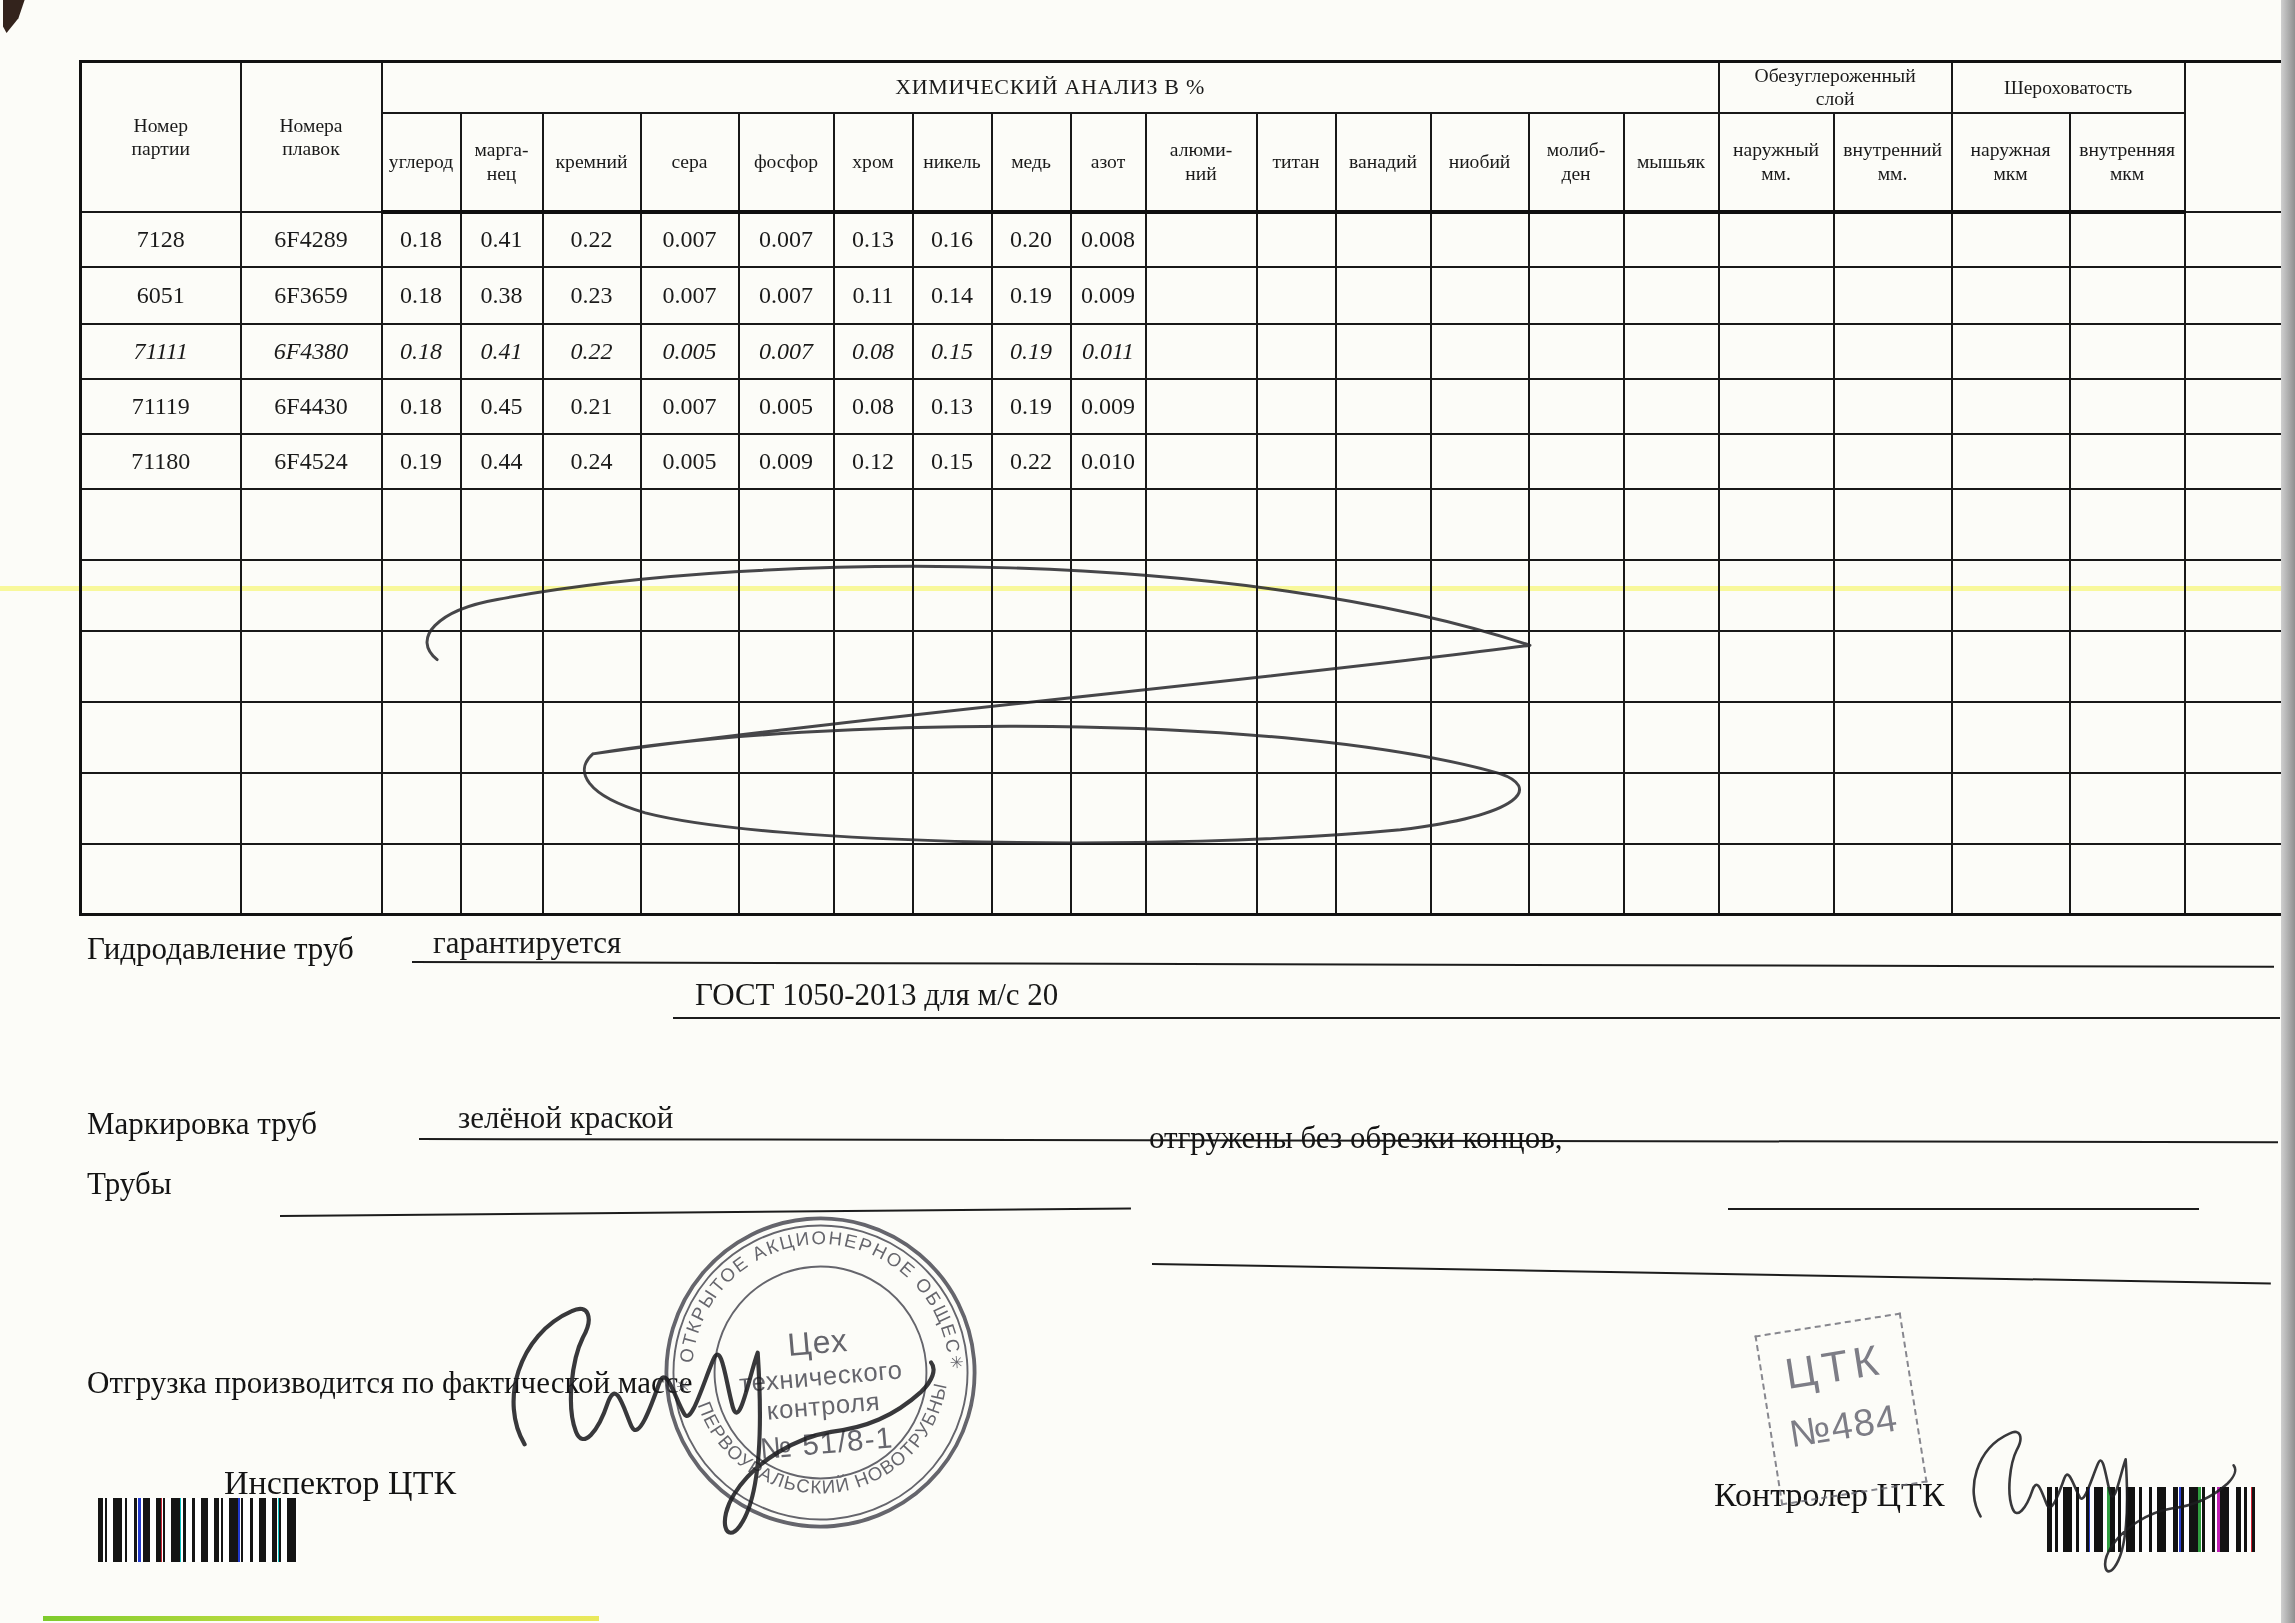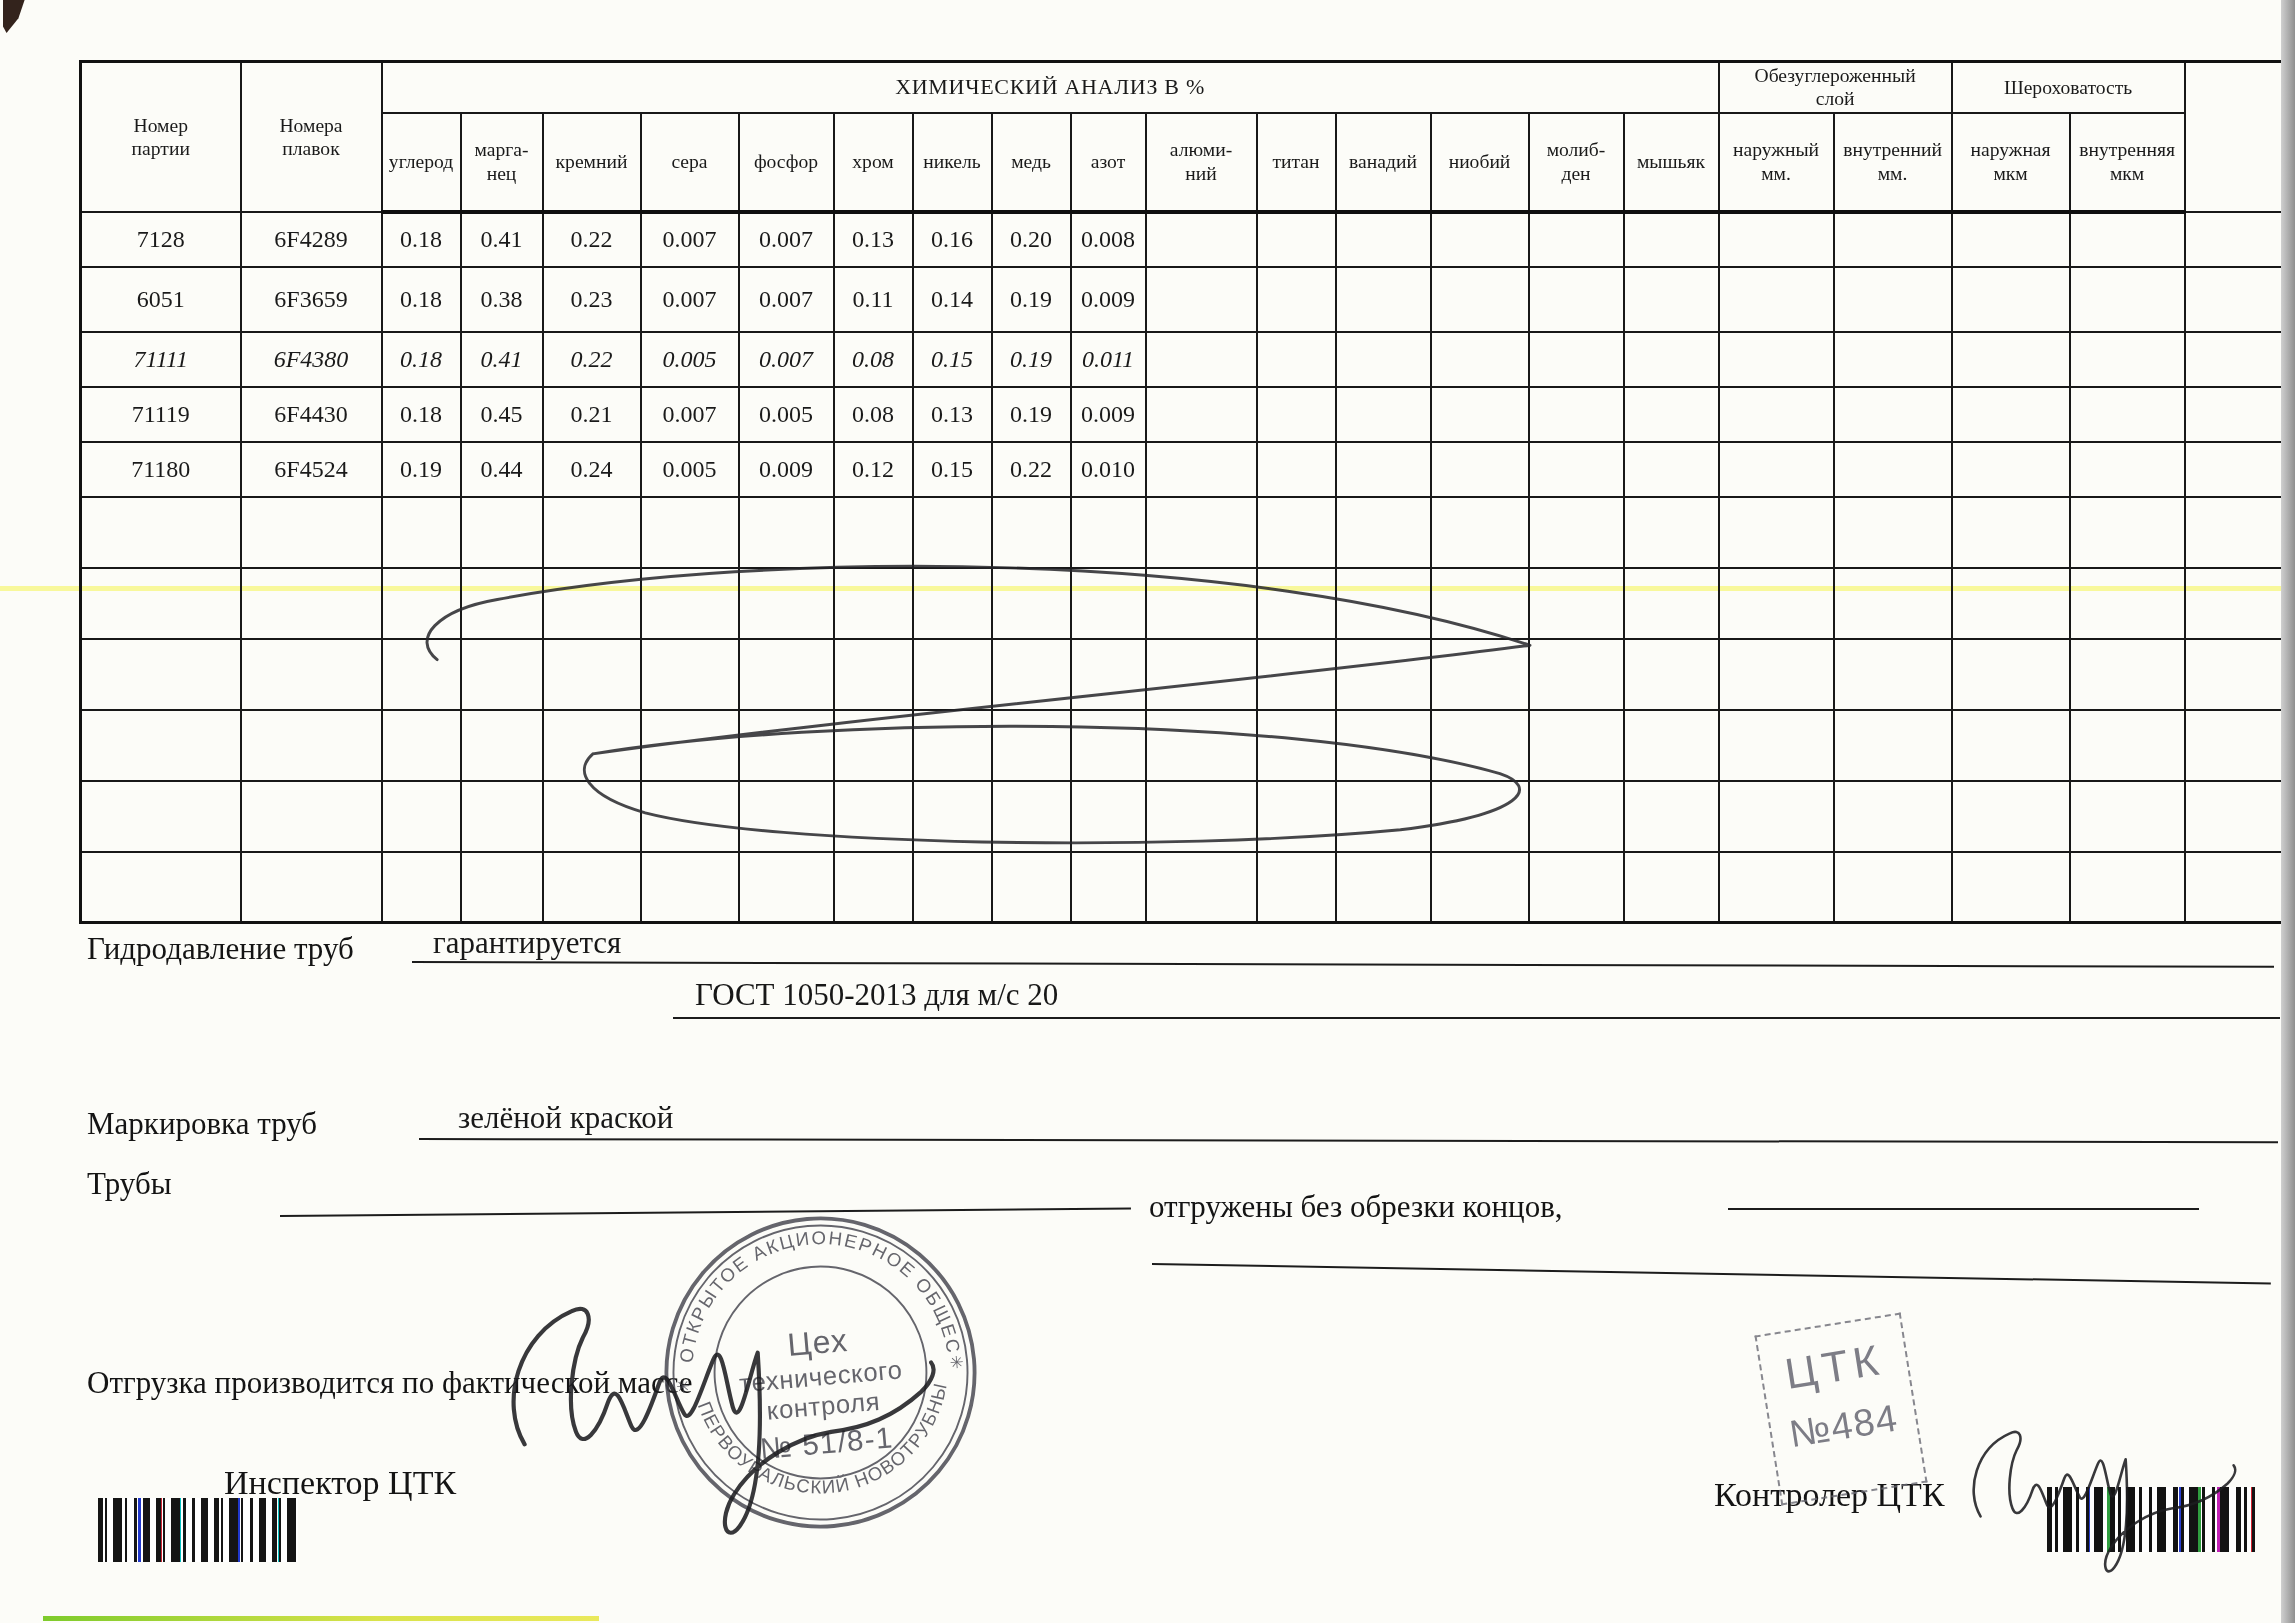--- a/index.html
+++ b/index.html
@@ -153,21 +153,21 @@
           <td></td>
           <td></td>
           <td></td>
           <td></td>
           <td></td>
           <td></td>
           <td></td>
           <td></td>
           <td></td>
         </tr>
-        <tr style="height: 65px;">
+        <tr style="height: 57px;">
           <td>6051</td>
           <td>6F3659</td>
           <td>0.18</td>
           <td>0.38</td>
           <td>0.23</td>
           <td>0.007</td>
           <td>0.007</td>
           <td>0.11</td>
           <td>0.14</td>
           <td>0.19</td>
@@ -409,21 +409,21 @@
 
   <span class="val" style="left:695px;top:977px">ГОСТ 1050-2013 для м/с 20</span>
   <div class="rule" style="left:673px;top:1017px;width:1607px"></div>
 
   <span class="lbl" style="left:87px;top:1106px">Маркировка труб</span>
   <span class="val" style="left:458px;top:1100px">зелёной краской</span>
   <div class="rule" style="left:419px;top:1138px;width:1859px;transform:rotate(0.1deg)"></div>
 
   <span class="lbl" style="left:87px;top:1166px">Трубы</span>
   <div class="rule" style="left:280px;top:1215px;width:851px;transform:rotate(-0.5deg)"></div>
-  <span class="lbl" style="left:1149px;top:1189px">отгружены без обрезки концов,</span>
+  <span class="lbl" style="left:1149px;top:1120px">отгружены без обрезки концов,</span>
   <div class="rule" style="left:1728px;top:1208px;width:471px"></div>
 
   <div class="rule" style="left:1152px;top:1263px;width:1119px;transform:rotate(1deg)"></div>
 
   <span class="lbl" style="left:87px;top:1365px">Отгрузка производится по фактической массе</span>
 
   <span class="lbl bold-lbl" style="left:224px;top:1464px">Инспектор ЦТК</span>
   <span class="lbl bold-lbl" style="left:1714px;top:1476px">Контролер ЦТК</span>
 
   <svg class="stamp-round" viewBox="0 0 500 500">

